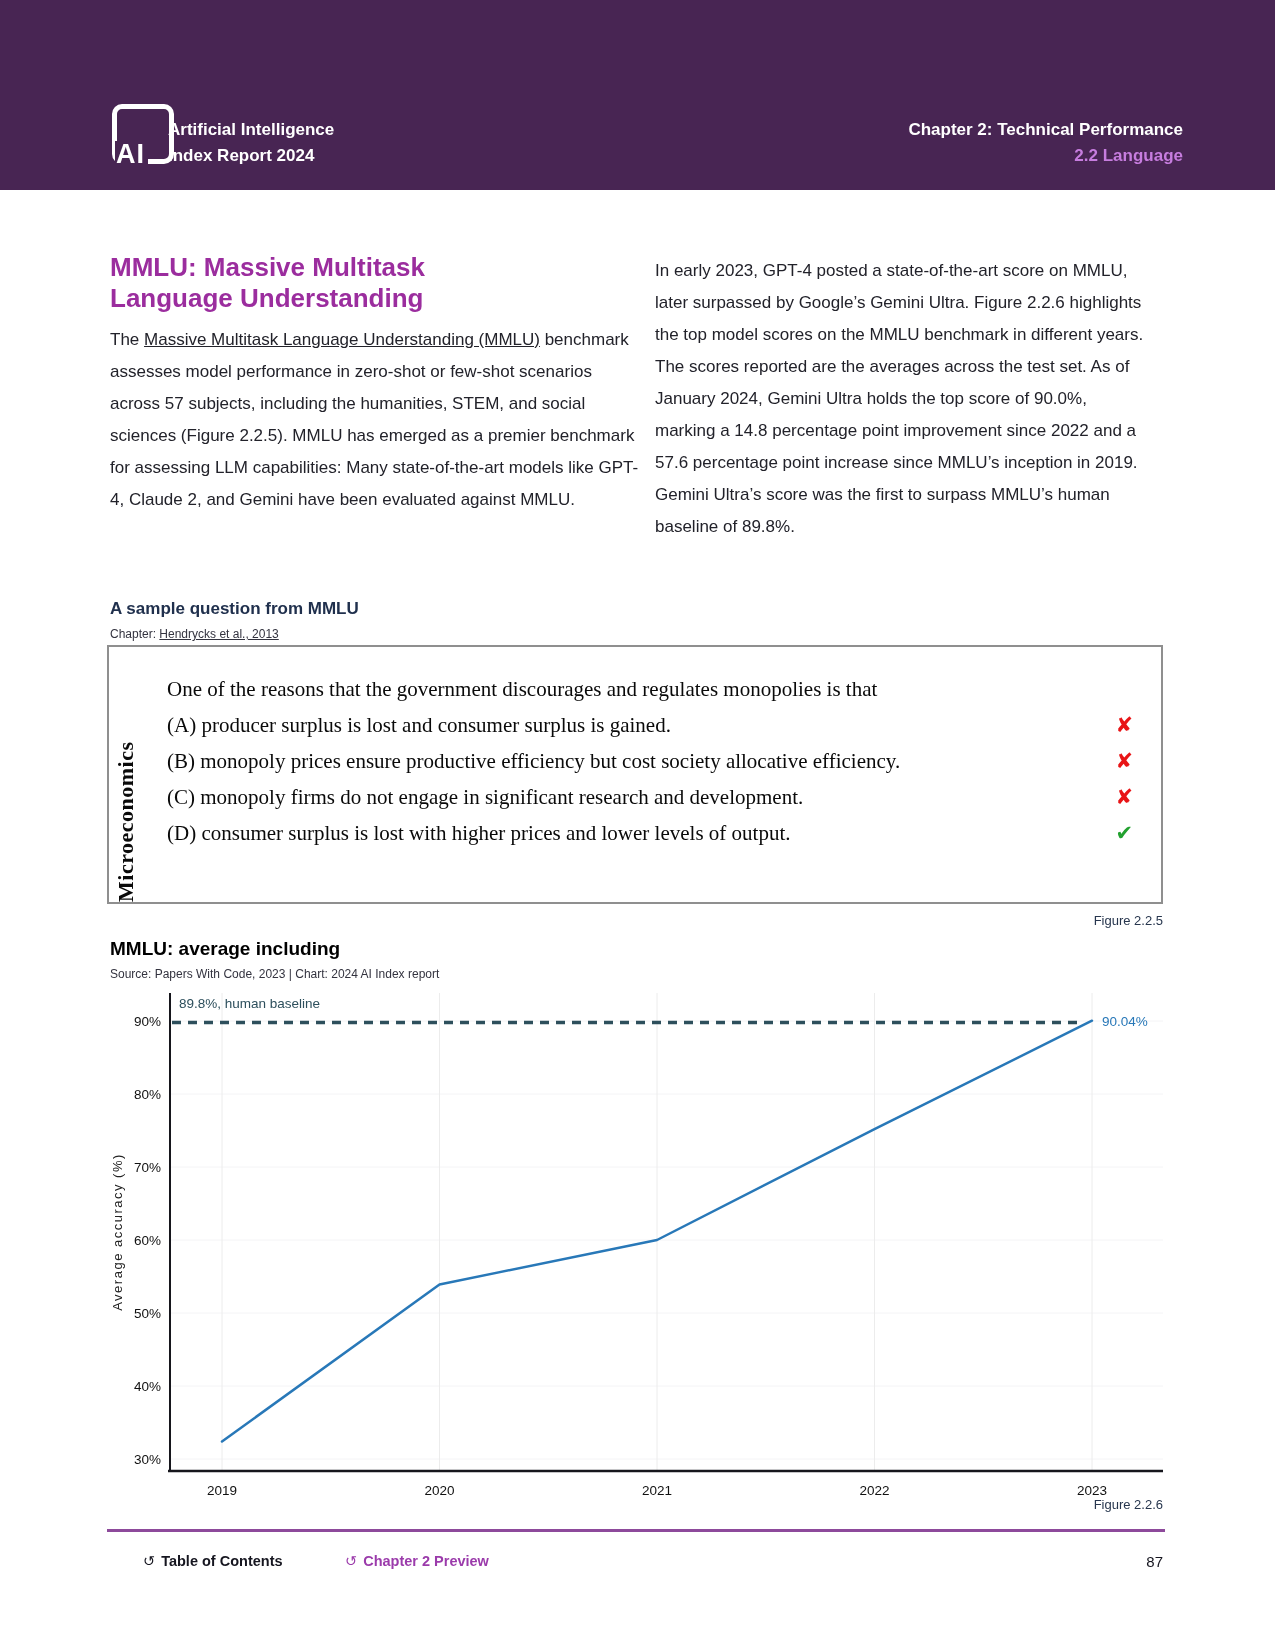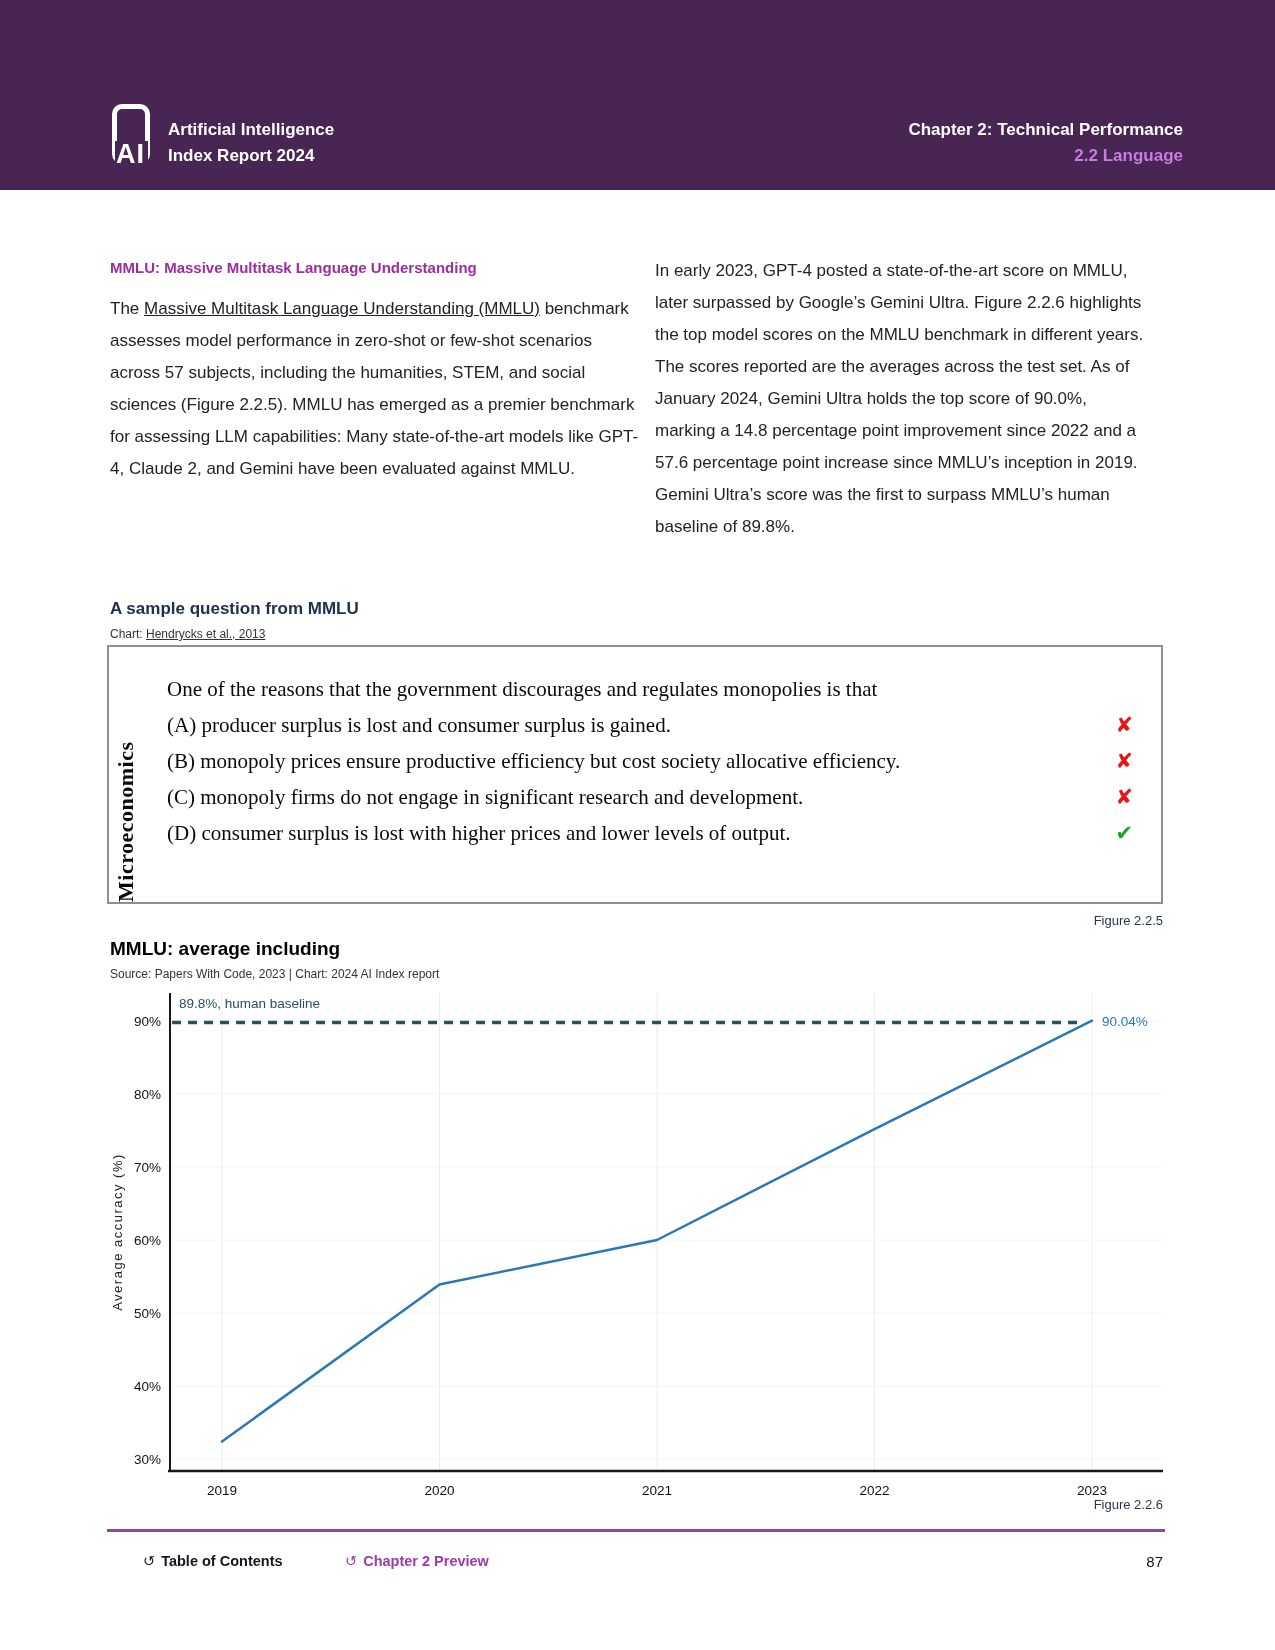--- a/index.html
+++ b/index.html
@@ -3,35 +3,35 @@
 <meta charset="utf-8">
 <style>
   * { margin:0; padding:0; box-sizing:border-box; }
   html,body { background:#ffffff; }
   .page {
     position:relative; width:1275px; height:1650px; background:#ffffff;
     font-family:"Liberation Sans", sans-serif; overflow:hidden;
   }
   
   .band { position:absolute; left:0; top:0; width:1275px; height:190px; background:#482553; }
-  .logo { position:absolute; left:112px; top:104px; width:38px; height:60px;
+  .logo { position:absolute; left:112px; top:104px; width:62px; height:60px;
           border:5px solid #fff; border-radius:10px; }
   .logo .ai { position:absolute; left:-2px; bottom:-9px; color:#fff; background:#482553;
               font-weight:800; font-size:27px; letter-spacing:1px; padding:0 3px 0 1px; line-height:1; }
   .brand { position:absolute; left:168px; top:117px; color:#fff; font-weight:700;
            font-size:17px; line-height:26px; }
   .band-right { position:absolute; right:92px; top:117px; text-align:right;
                 font-weight:700; font-size:17px; line-height:26px; }
   .band-right .chapter { color:#ffffff; }
   .band-right .section { color:#c77ddf; }
   
   .col-left  { position:absolute; left:110px;  top:252px; width:530px; }
   .col-right { position:absolute; left:655px; top:255px; width:492px;
                font-size:17px; line-height:32px; color:#22222a; }
-  .h-purple { color:#9b2d9e; font-weight:700; font-size:15px; line-height:31px;
+  .h-purple { color:#9b2d9e; font-weight:700; font-size:26px; line-height:31px;
               max-width:440px; margin-bottom:10px; }
   .body-text { font-size:17px; line-height:32px; color:#22222a; }
   .body-text a, .inline-link { color:#22222a; text-decoration:underline; cursor:pointer; }
   
   .sample-head { position:absolute; left:110px; top:599px; font-size:17px; font-weight:700; color:#20304d; }
   .src-line { position:absolute; left:110px; top:627px; font-size:12px; color:#33333f; }
   .src-line a { color:#33333f; text-decoration:underline; cursor:pointer; }
   .qbox { position:absolute; left:107px; top:645px; width:1056px; height:259px;
           border:2px solid #8f8f8f; background:#fff; }
   .qcat { position:absolute; left:4px; top:0; height:100%; display:flex; align-items:center;
@@ -82,21 +82,21 @@
   </div>
 
   <div class="col-left">
     <div class="h-purple">MMLU: Massive Multitask Language Understanding</div>
     <div class="body-text"><span>The </span><span class="inline-link">Massive Multitask Language Understanding (MMLU)</span><span> benchmark assesses model performance in zero-shot or few-shot scenarios across 57 subjects, including the humanities, STEM, and social sciences (Figure 2.2.5). MMLU has emerged as a premier benchmark for assessing LLM capabilities: Many state-of-the-art models like GPT-4, Claude 2, and Gemini have been evaluated against MMLU.</span></div>
   </div>
 
   <div class="col-right">In early 2023, GPT-4 posted a state-of-the-art score on MMLU, later surpassed by Google’s Gemini Ultra. Figure 2.2.6 highlights the top model scores on the MMLU benchmark in different years. The scores reported are the averages across the test set. As of January 2024, Gemini Ultra holds the top score of 90.0%, marking a 14.8 percentage point improvement since 2022 and a 57.6 percentage point increase since MMLU’s inception in 2019. Gemini Ultra’s score was the first to surpass MMLU’s human baseline of 89.8%.</div>
 
   <div class="sample-head">A sample question from MMLU</div>
-  <div class="src-line"><span>Chart: </span><a>Hendrycks et al., 2013</a></div>
+  <div class="src-line"><span>Chapter: </span><a>Hendrycks et al., 2013</a></div>
 
   <div class="qbox">
     <div class="qcat">Microeconomics</div>
     <div class="qcontent">
       <div class="q-row">
         <span class="q-text">One of the reasons that the government discourages and regulates monopolies is that</span>
         <span class="mark"></span>
       </div>
       <div class="q-row">
         <span class="q-text"><span>(A)</span> <span>producer surplus is lost and consumer surplus is gained.</span></span>

